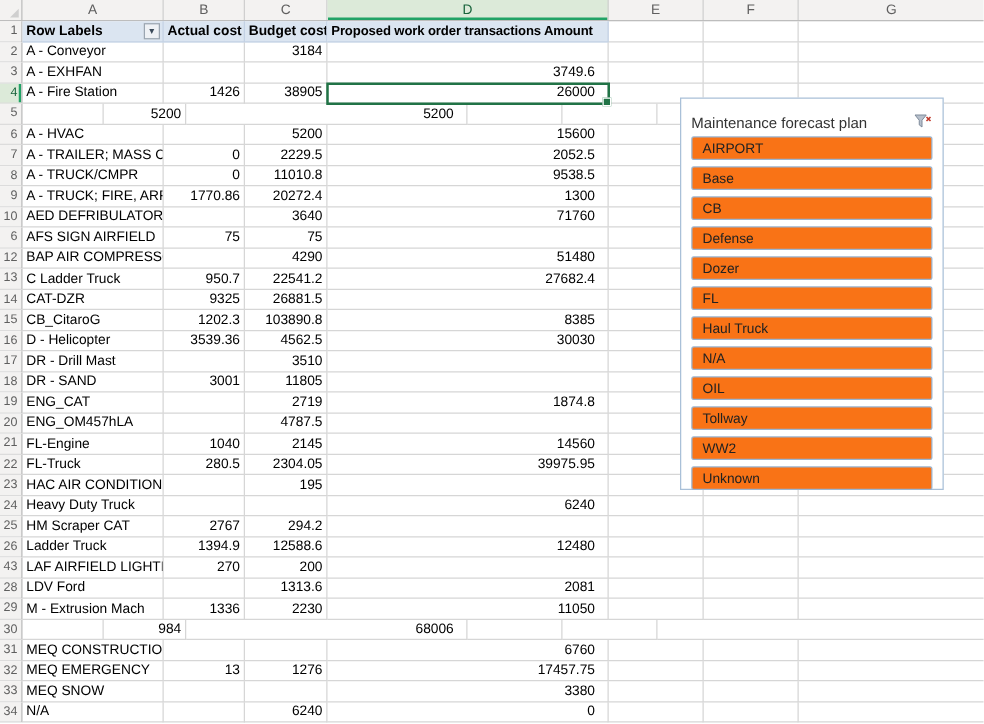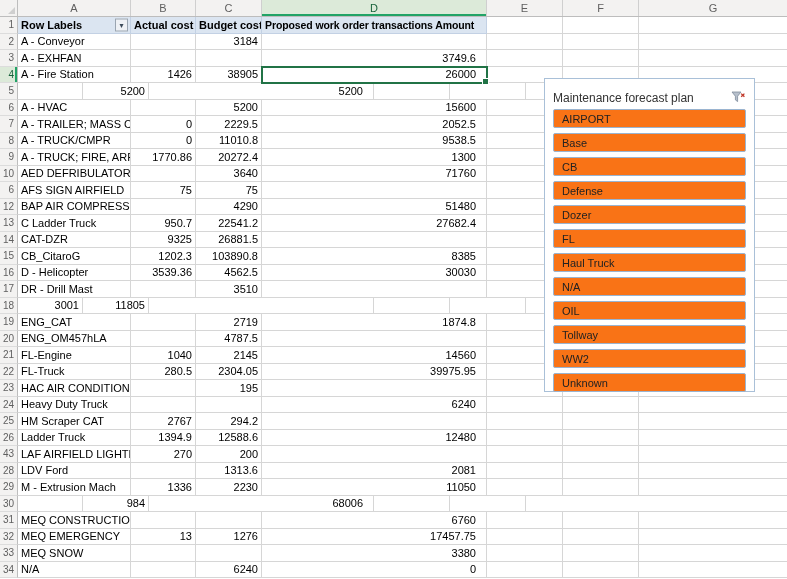--- a/index.html
+++ b/index.html
@@ -245,20 +245,21 @@
         <div class="cell c-a">DR - Drill Mast</div>
         <div class="cell c-b num"></div>
         <div class="cell c-c num">3510</div>
         <div class="cell c-d num dnum"></div>
         <div class="cell c-e"></div>
         <div class="cell c-f"></div>
         <div class="cell c-g"></div>
       </div>
       <div class="grow">
         <div class="rn">18</div>
+        <div class="cell c-a">DR - SAND</div>
         <div class="cell c-b num">3001</div>
         <div class="cell c-c num">11805</div>
         <div class="cell c-d num dnum"></div>
         <div class="cell c-e"></div>
         <div class="cell c-f"></div>
         <div class="cell c-g"></div>
       </div>
       <div class="grow">
         <div class="rn">19</div>
         <div class="cell c-a">ENG_CAT</div>

